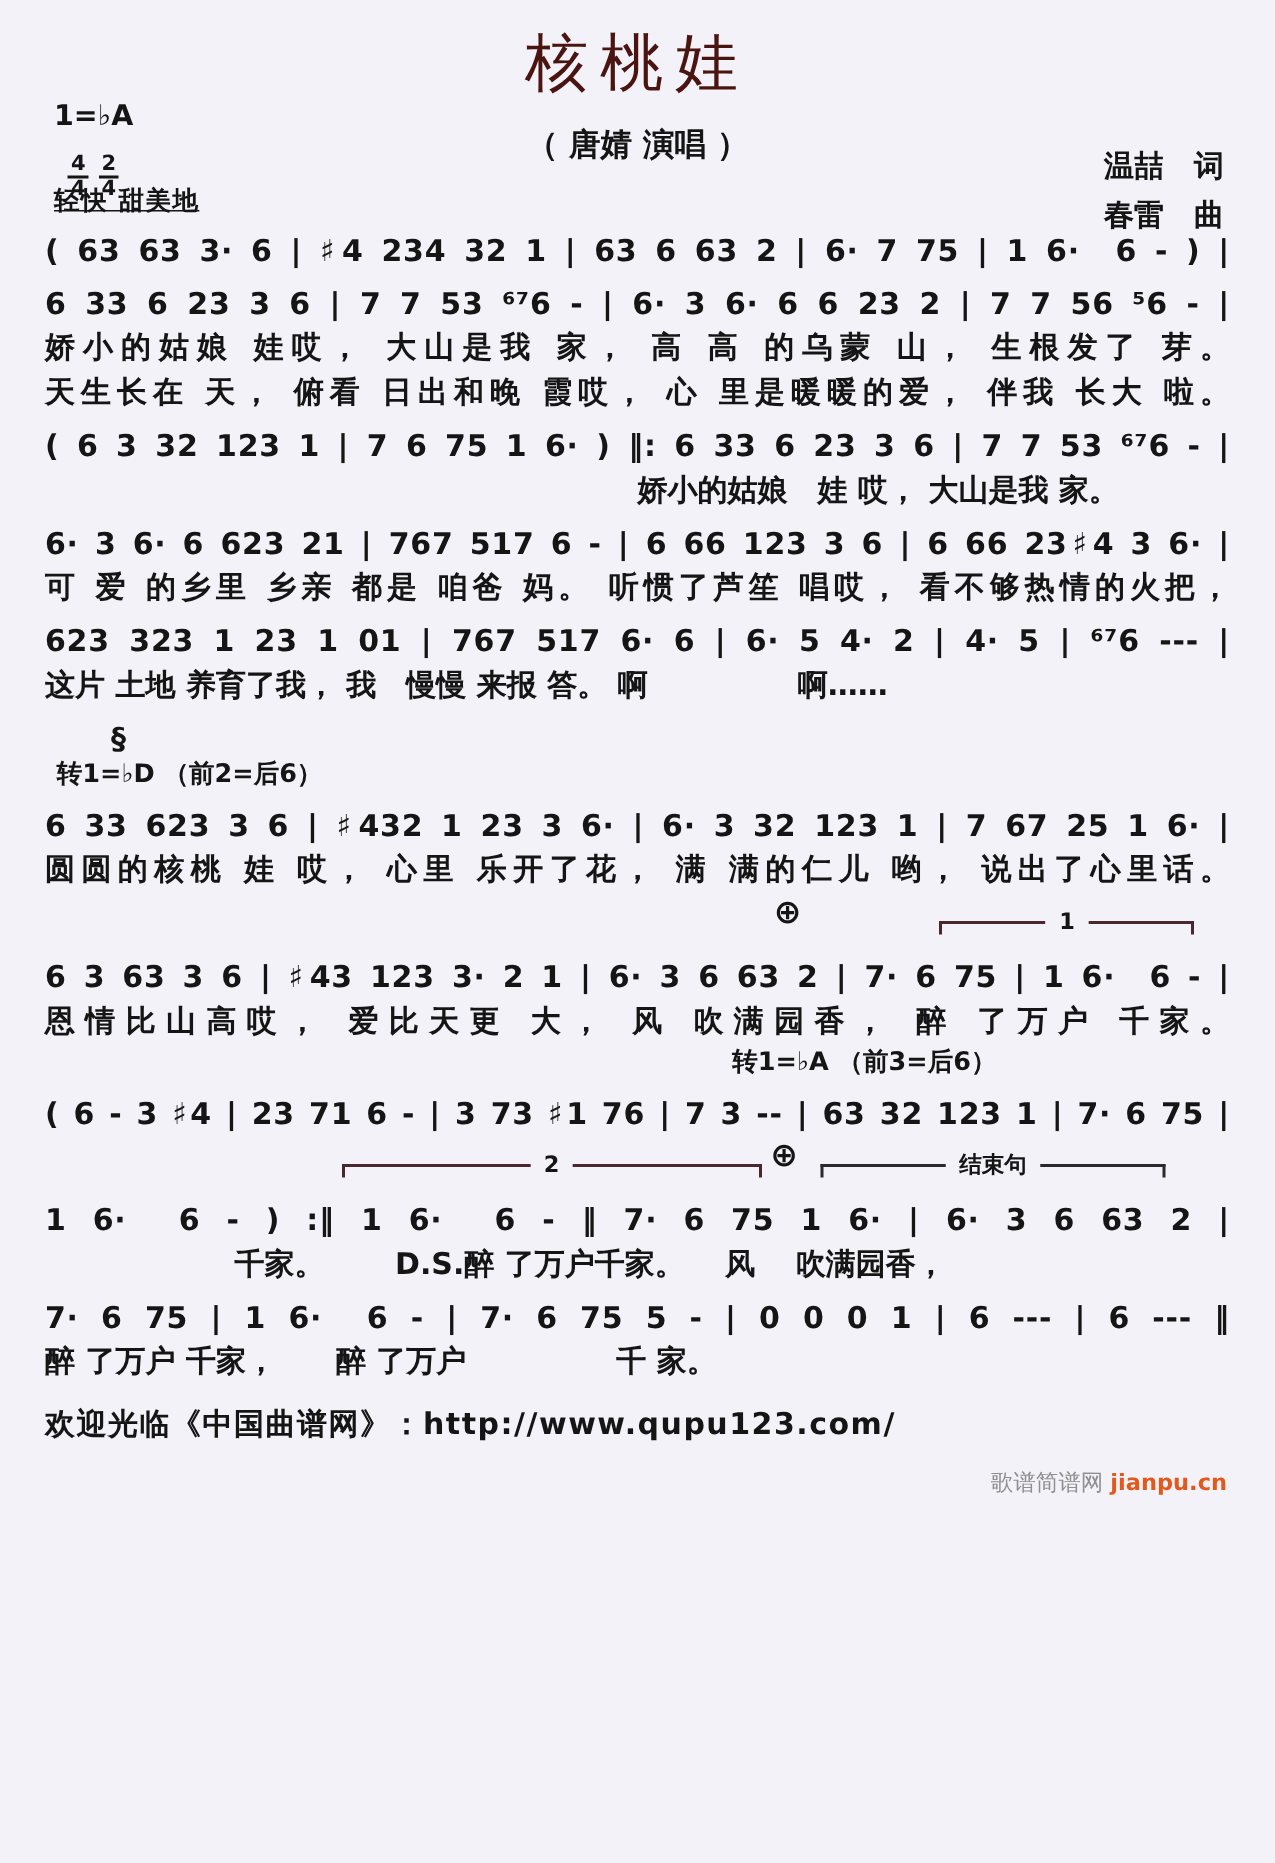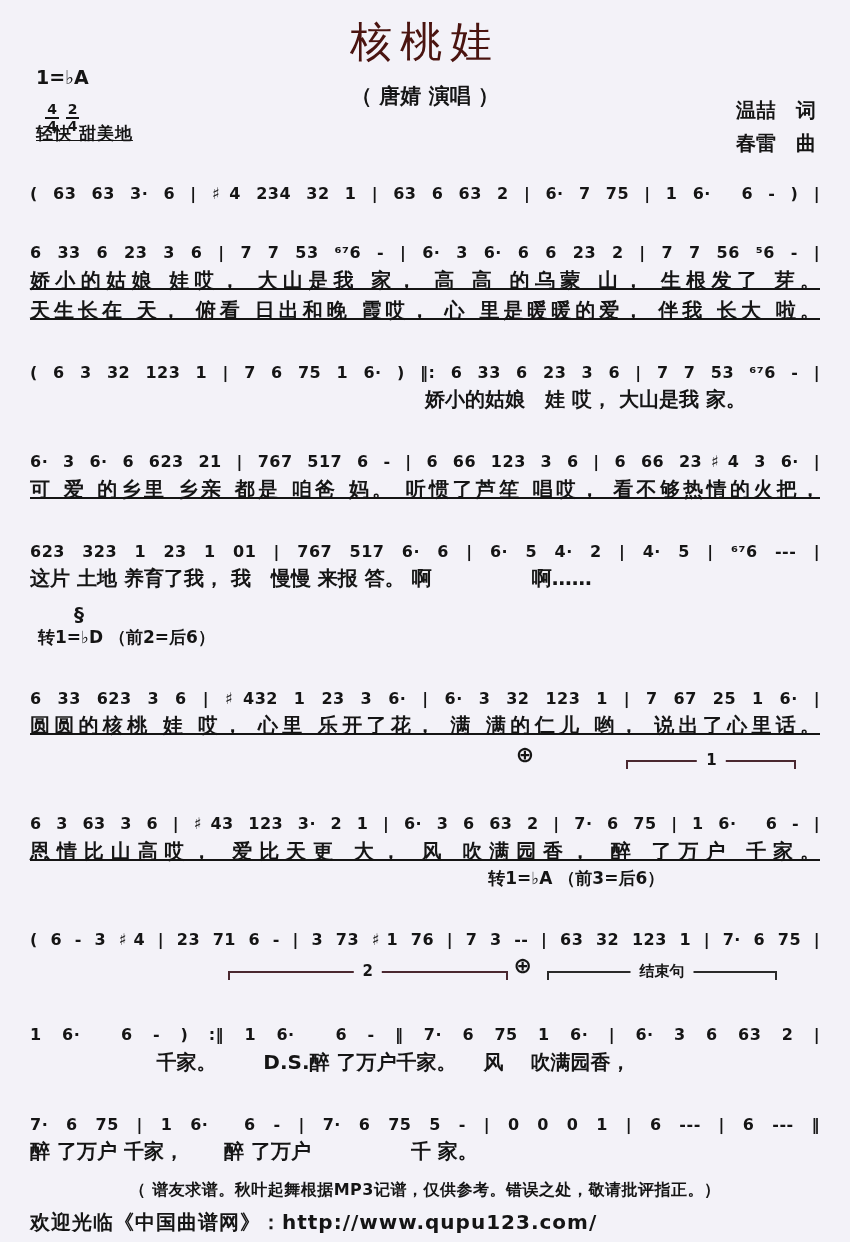--- a/index.html
+++ b/index.html
@@ -27,29 +27,29 @@
   .keyblock{position:absolute;left:6px;top:60px;font-size:19px;font-weight:bold;
     display:flex;align-items:center;gap:8px;flex-direction:column;}
   .frac{display:inline-flex;flex-direction:column;align-items:center;
     font-size:14px;line-height:1.05;font-weight:bold;}
   .frac .num{border-bottom:2px solid var(--ink);padding:0 2px;}
   .tempo{position:absolute;left:6px;top:116px;font-size:17px;font-weight:bold;letter-spacing:1px;text-decoration:underline;}
   .credits{position:absolute;right:4px;top:48px;text-align:right;
     font-size:20px;font-weight:bold;line-height:1.65;margin-top:40px;}
   
   .notation-line{
-    font-size:16px;font-weight:bold;line-height:1.15;
-    margin-top:41px;white-space:pre;letter-spacing:.5px;
+    font-size:20px;font-weight:bold;line-height:1.15;
+    margin-top:12px;white-space:pre;letter-spacing:.5px;
     text-align:justify;text-align-last:justify;
   }
   .lyrics-line{
     font-size:20px;font-weight:bold;line-height:1.25;margin-top:5px;
     white-space:pre;
   }
-  .lyrics-line.fill{text-align:justify;text-align-last:justify;white-space:normal;text-decoration:underline;}
+  .lyrics-line.fill{text-align:justify;text-align-last:justify;white-space:normal;}
   .annot-line{font-size:17px;font-weight:bold;margin-top:3px;}
   .segno-line{font-size:20px;font-weight:bold;margin-top:14px;padding-left:44px;line-height:.9;}
   .marks-row{position:relative;height:24px;margin-top:12px;}
   .bracket{position:absolute;top:10px;height:9px;
     border-top:2px solid var(--bracket);
     border-left:2px solid var(--bracket);
     border-right:2px solid var(--bracket);}
   .bracket .blabel{position:absolute;top:-11px;left:50%;transform:translateX(-50%);
     background:var(--bg);padding:0 9px;font-size:15px;font-weight:bold;line-height:1.3;
     white-space:nowrap;}
@@ -120,18 +120,17 @@
       </div>
       <span class="coda" style="left: 61.2%;">⊕</span>
     </div>
     <div class="notation-line">1 6·  6 - ) :‖ 1 6·  6 - ‖ 7· 6 75 1 6· | 6· 3 6 63 2 |</div>
     <div class="lyrics-line" style="padding-left: 16%;">千家。　　 D.S.醉 了万户千家。　 风　 吹满园香，</div>
     <div class="notation-line">7· 6 75 | 1 6·  6 - | 7· 6 75 5 - | 0 0 0 1 | 6 --- | 6 --- ‖</div>
     <div class="lyrics-line">醉 了万户 千家，　　醉 了万户　　　　　千 家。</div>
   </div>
 
 <div class="footer">
-  <div class="foot-note">（ 谱友求谱。秋叶起舞根据MP3记谱，仅供参考。错误之处，敬请批评指正。）</div>
   <div class="foot-site">欢迎光临《中国曲谱网》：http://www.qupu123.com/</div>
   <div class="watermark">
     <span class="wm-gray">歌谱简谱网 </span><a class="wm-link" href="#">jianpu.cn</a>
   </div>
 </div>
 
 </body></html>

